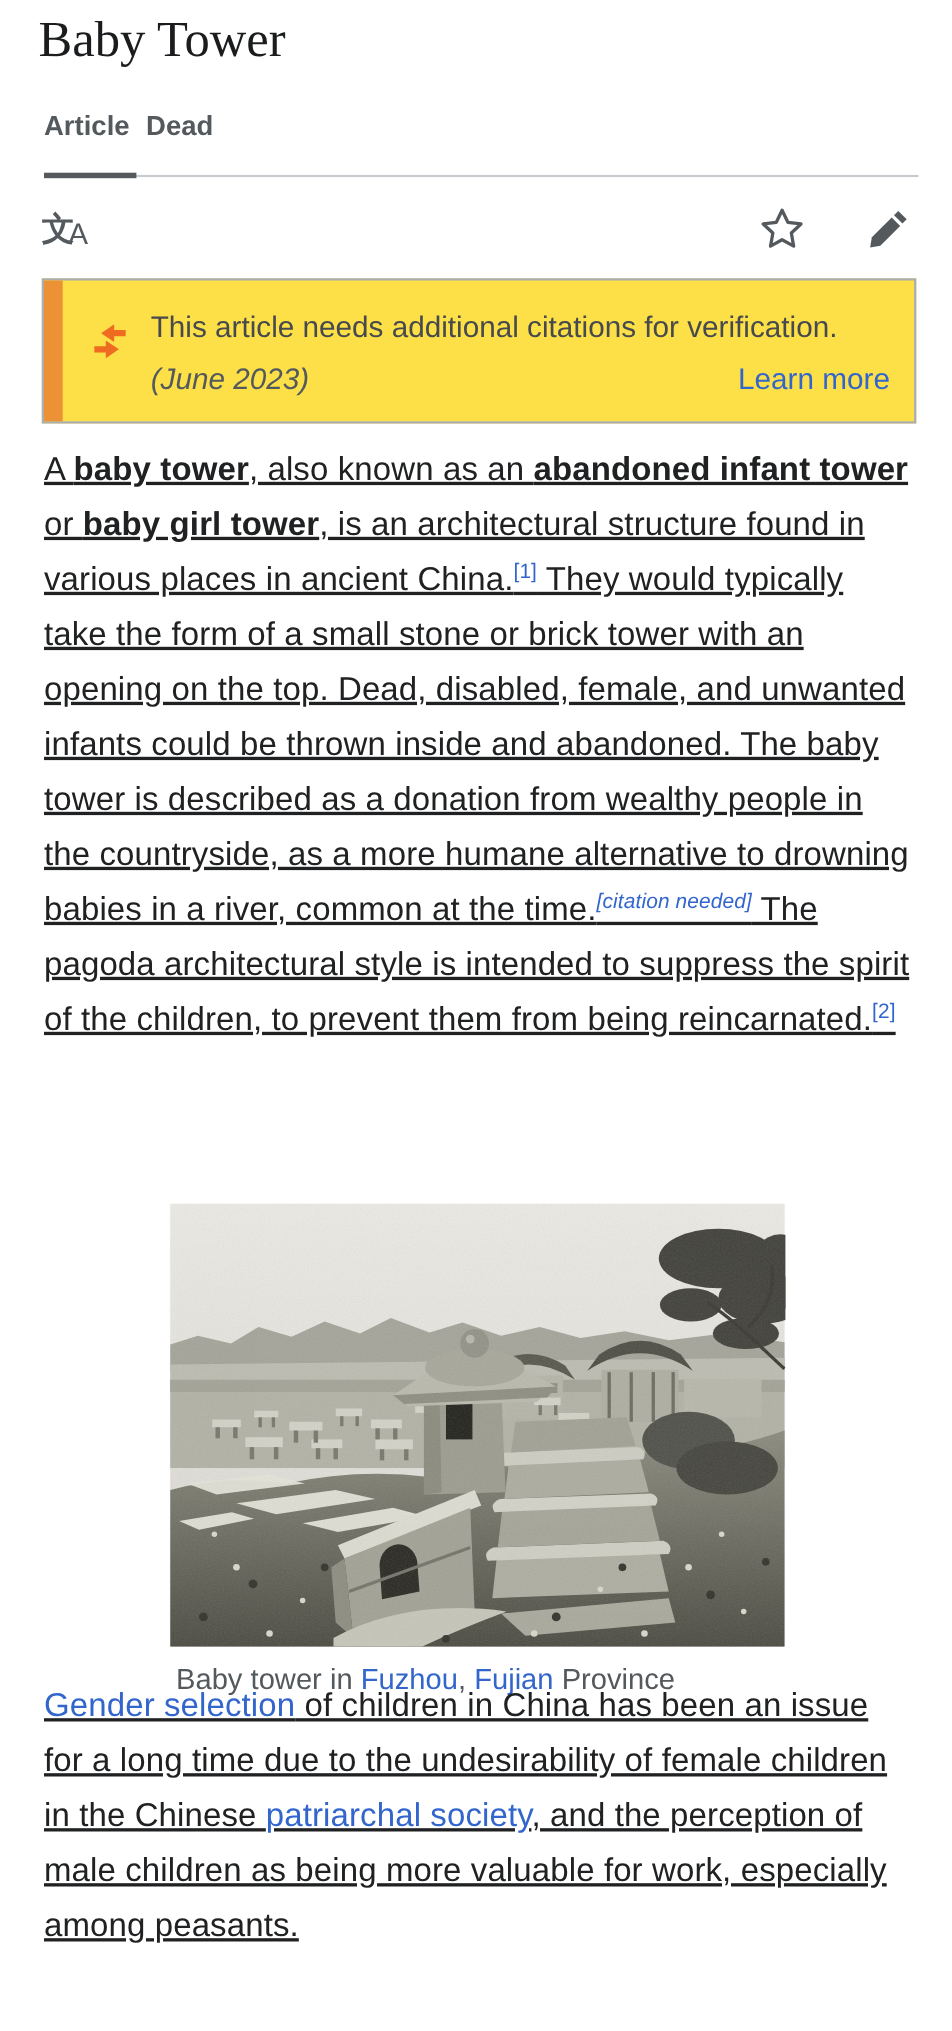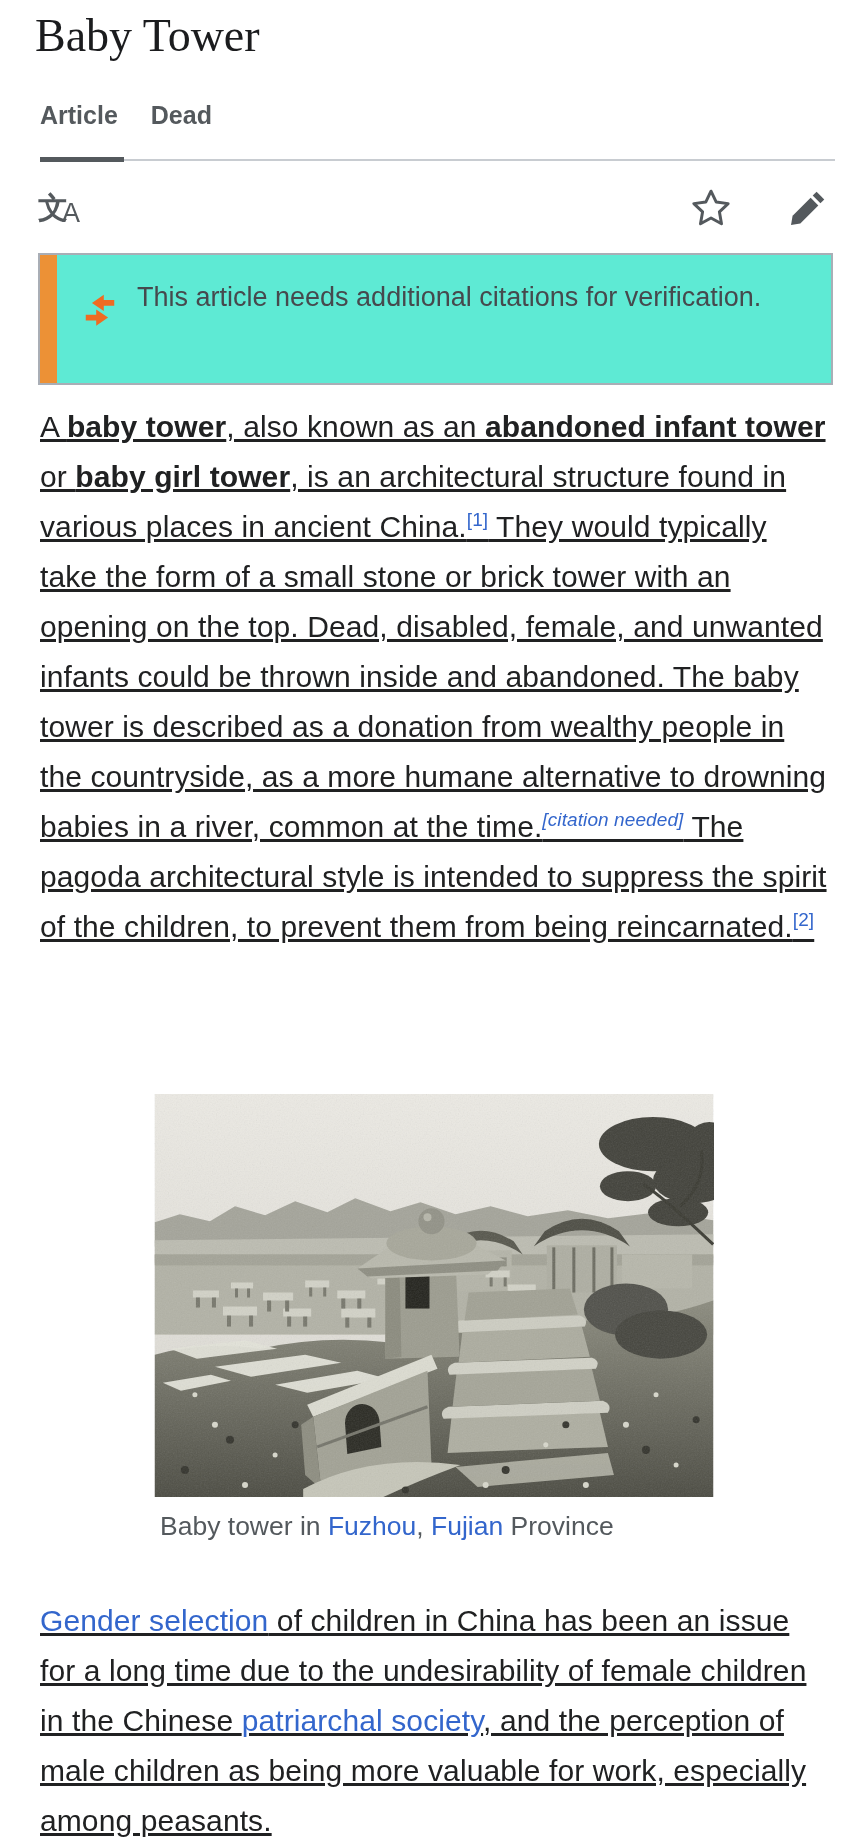--- a/index.html
+++ b/index.html
@@ -5,49 +5,49 @@
   * { margin:0; padding:0; box-sizing:border-box; }
   html,body { width:865px; height:1846px; background:#ffffff; overflow:hidden;
               font-family:"Liberation Sans","DejaVu Sans",sans-serif; color:#202122; }
   .abs { position:absolute; }
 
   
   #page-title { left:35px; top:10px; font-family:"Liberation Serif","DejaVu Serif",serif;
                 font-weight:400; font-size:46px; line-height:1.15; color:#1b1c1e; }
 
   
-  #tabs { left:40px; top:101px; display:flex; gap:33px; }
+  #tabs { left:40px; top:101px; display:flex; gap:15px; }
   .tab { font-size:25px; font-weight:600; color:#54595d; cursor:pointer; }
   #tab-divider { left:40px; top:157px; width:795px; height:5px; }
   #tab-divider .base { position:absolute; left:0; right:0; top:2px; height:2px; background:#c8ccd1; }
   #tab-divider .active-bar { position:absolute; left:0; top:0; width:84px; height:4.5px; background:#54595d; }
 
   
   #language-button { left:38px; top:186px; width:52px; height:46px; color:#54595d; cursor:pointer; }
   #language-button .zh { position:absolute; left:0; top:2px; font-size:30px; font-weight:600; }
   #language-button .la { position:absolute; left:24px; top:12px; font-size:27px; font-weight:400; }
   #star-button  { left:690px; top:187px; width:42px; height:42px; cursor:pointer; }
   #edit-button  { left:787px; top:187px; width:42px; height:42px; cursor:pointer; }
 
   
   #citation-banner { left:38px; top:253px; width:795px; height:132px;
-                     background:#5eead4; border:2px solid #a9aeb6; }
+                     background:#fde047; border:2px solid #a9aeb6; }
   #banner-bar { position:absolute; left:0; top:0; bottom:0; width:17px; background:#EC9136; }
   #banner-body { position:absolute; left:17px; right:0; top:0; bottom:0; padding:24px 22px 20px 80px; }
   #citation-arrows-icon { position:absolute; left:24px; top:36px; }
   #banner-message { font-size:27px; line-height:36px; color:#46494d; }
   #banner-row2 { display:flex; justify-content:space-between; align-items:baseline; margin-top:12px; }
   #banner-date { font-size:27px; line-height:36px; font-style:italic; color:#54595d; }
   #learn-more-link { font-size:27px; line-height:36px; color:#3366cc; cursor:pointer; }
 
   
   .para { left:40px; width:790px; font-size:30px; line-height:50px; color:#202122;
           letter-spacing:0.1px;text-decoration:underline; }
   #paragraph-intro { top:402px; }
-  #paragraph-gender { top:1596px; }
+  #paragraph-gender { top:1526px; }
   .seg-bold { font-weight:700; }
   .seg-link { color:#3366cc; cursor:pointer; }
   .seg-sup  { font-size:19px; line-height:0; position:relative; top:-11px; }
   .seg-it   { font-style:italic; }
 
   
   #figure { left:154px; top:1094px; width:672px; }
   #baby-tower-photo { display:block; width:560px; height:403px; }
   #photo-caption { margin-top:12px; padding-left:6px; font-size:26.5px; line-height:34px; color:#54595d; }
 </style>
@@ -82,20 +82,24 @@
 </div>
 
 <div class="abs" id="citation-banner">
   <div id="banner-bar"></div>
   <div id="banner-body">
     <svg id="citation-arrows-icon" width="38" height="38" viewBox="0 0 40 40">
       <path d="M35,9.5 H24 V4 L11.5,12.5 L24,21 V15.5 H35 Z" fill="#EF6B22"></path>
       <path d="M5,25 H16 V19.5 L28.5,28 L16,36.5 V31 H5 Z" fill="#EF6B22"></path>
     </svg>
     <div id="banner-message">This article needs additional citations for verification.</div>
+    <div id="banner-row2">
+      <span id="banner-date">(June 2023)</span>
+      <span id="learn-more-link">Learn more</span>
+    </div>
   </div>
 </div>
 
 <p class="abs para" id="paragraph-intro"><span class="">A </span><span class="seg-bold">baby tower</span><span class="">, also known as an </span><span class="seg-bold">abandoned infant tower</span><span class=""> or </span><span class="seg-bold">baby girl tower</span><span class="">, is an architectural structure found in various places in ancient China.</span><span class="seg-sup seg-link">[1]</span><span class=""> They would typically take the form of a small stone or brick tower with an opening on the top. Dead, disabled, female, and unwanted infants could be thrown inside and abandoned. The baby tower is described as a donation from wealthy people in the countryside, as a more humane alternative to drowning babies in a river, common at the time.</span><span class="seg-sup seg-link seg-it">[citation needed]</span><span class=""> The pagoda architectural style is intended to suppress the spirit of the children, to prevent them from being reincarnated.</span><span class="seg-sup seg-link">[2]</span></p>
 
 <figure class="abs" id="figure">
   <svg id="baby-tower-photo" viewBox="0 0 557 402">
     <defs>
       <linearGradient id="sky" x1="0" y1="0" x2="0" y2="1">
         <stop offset="0" stop-color="#eceae4"></stop>

